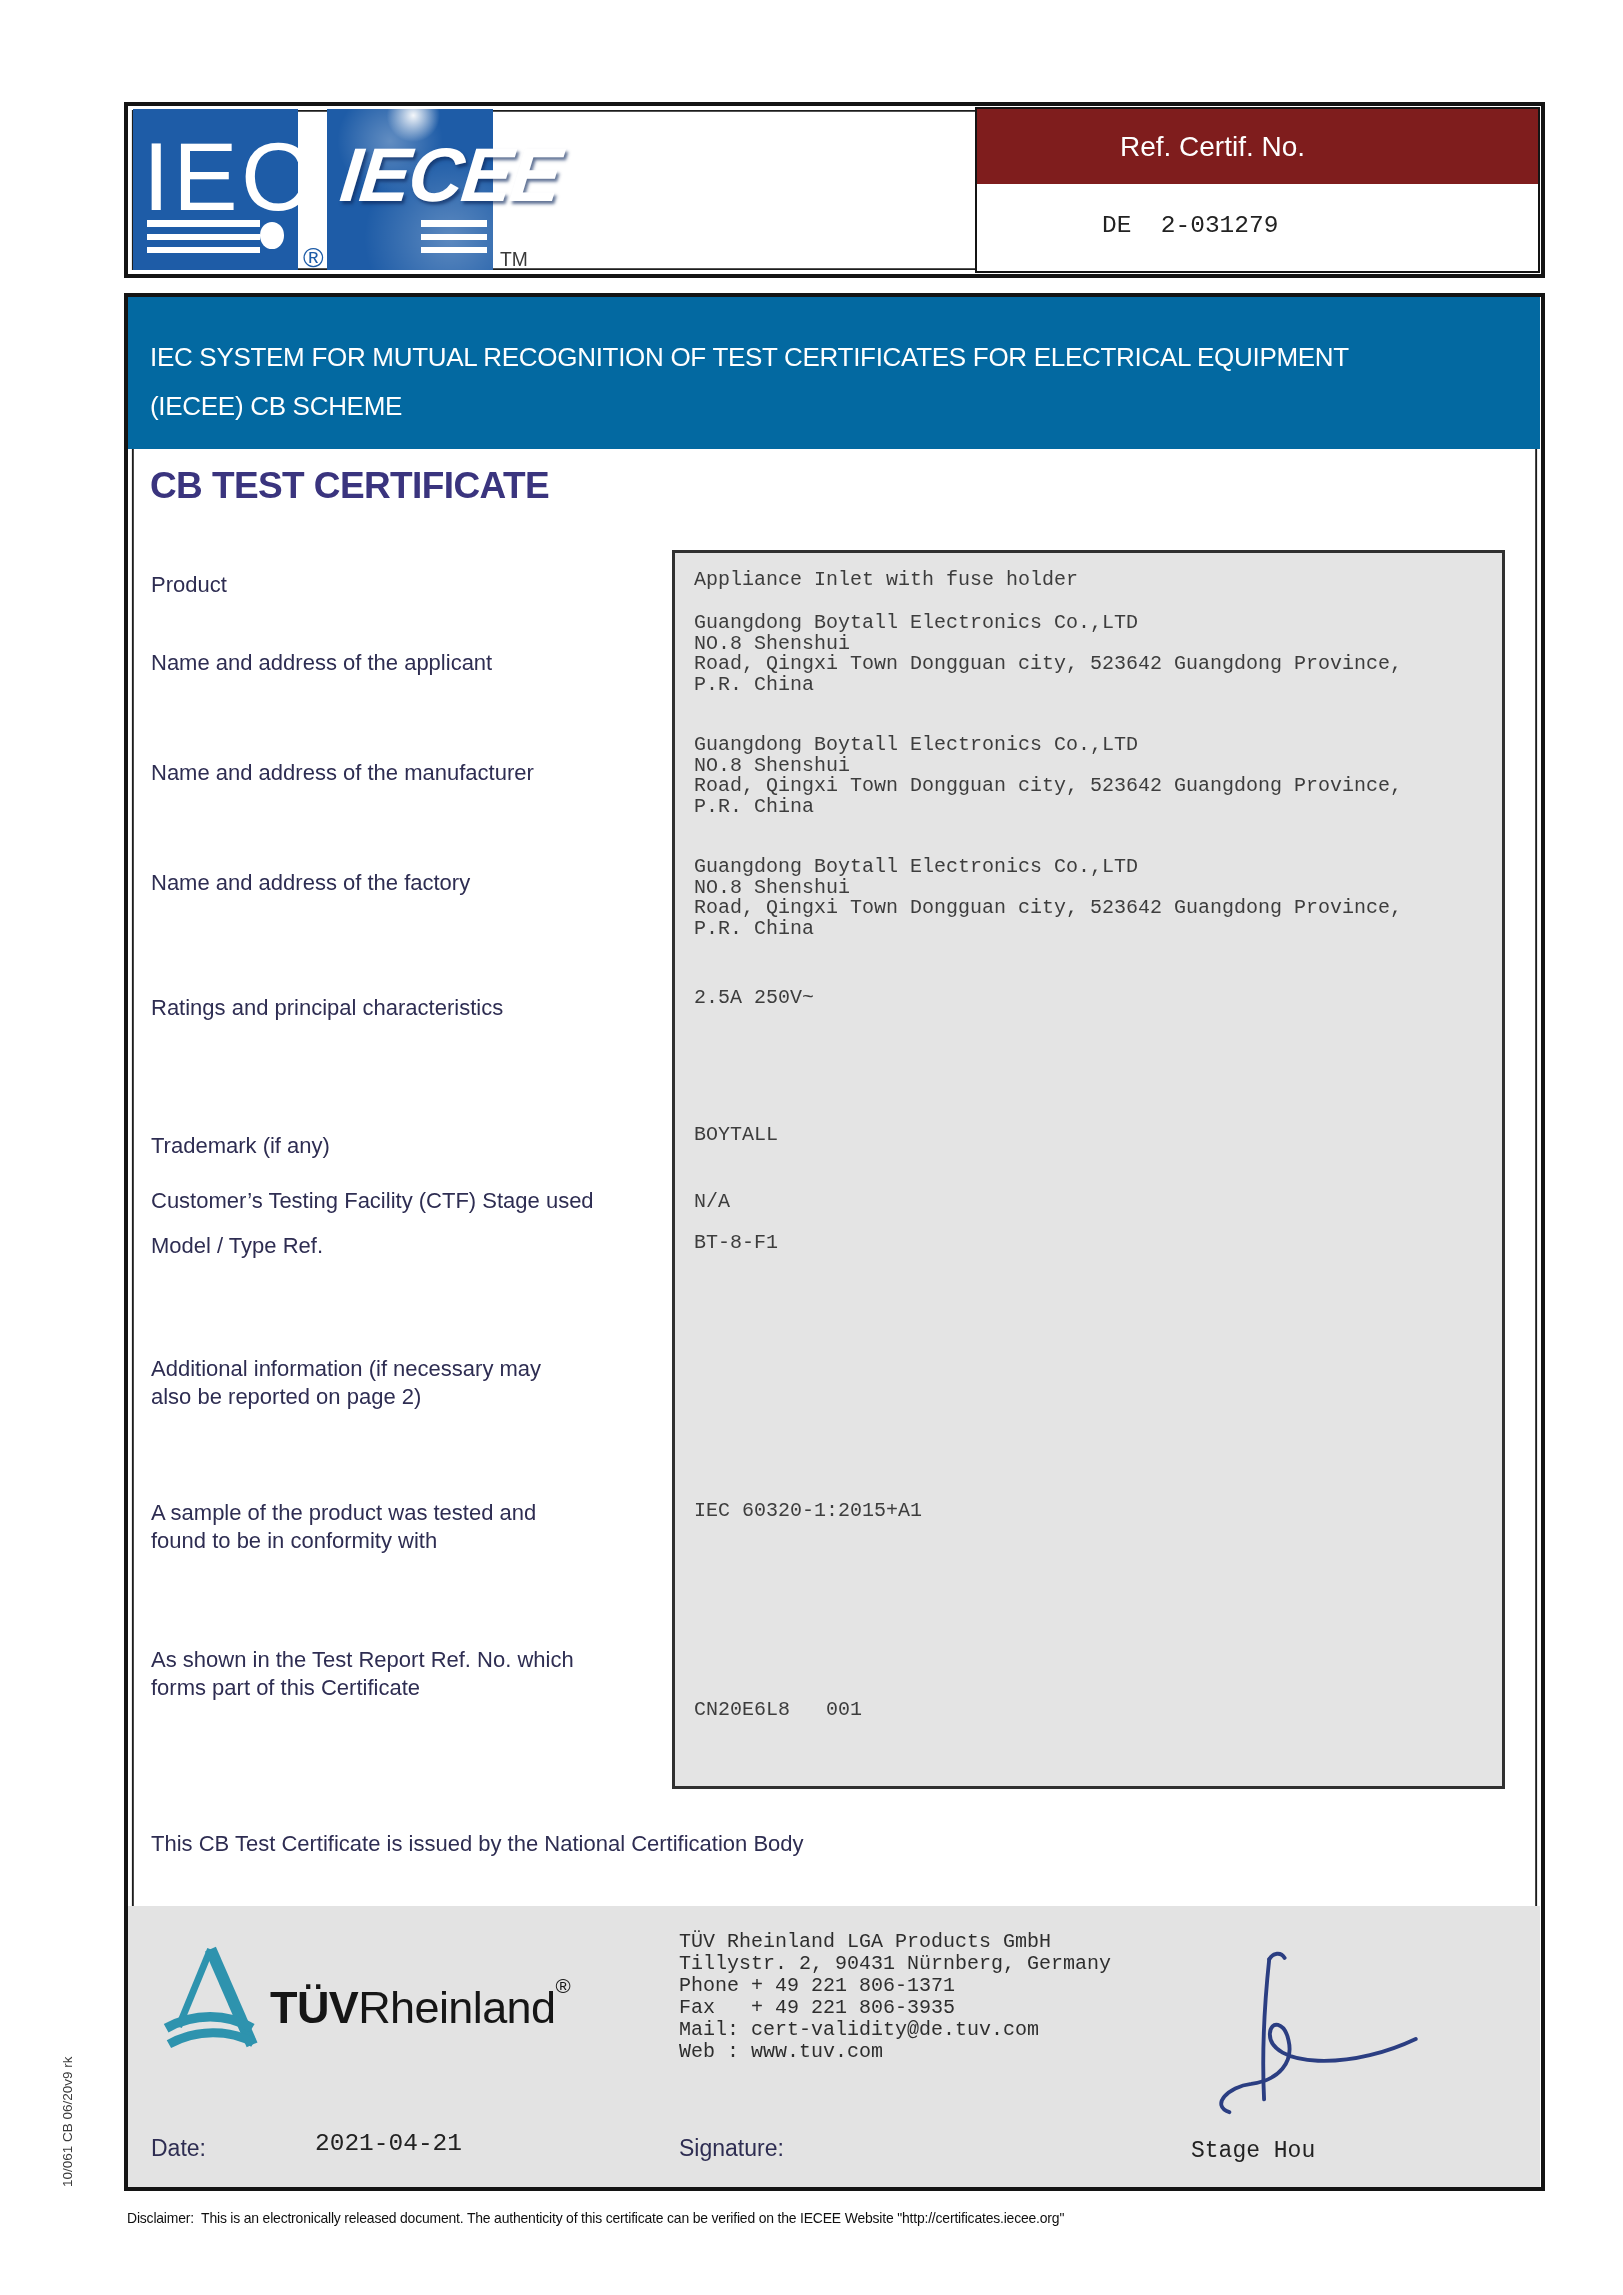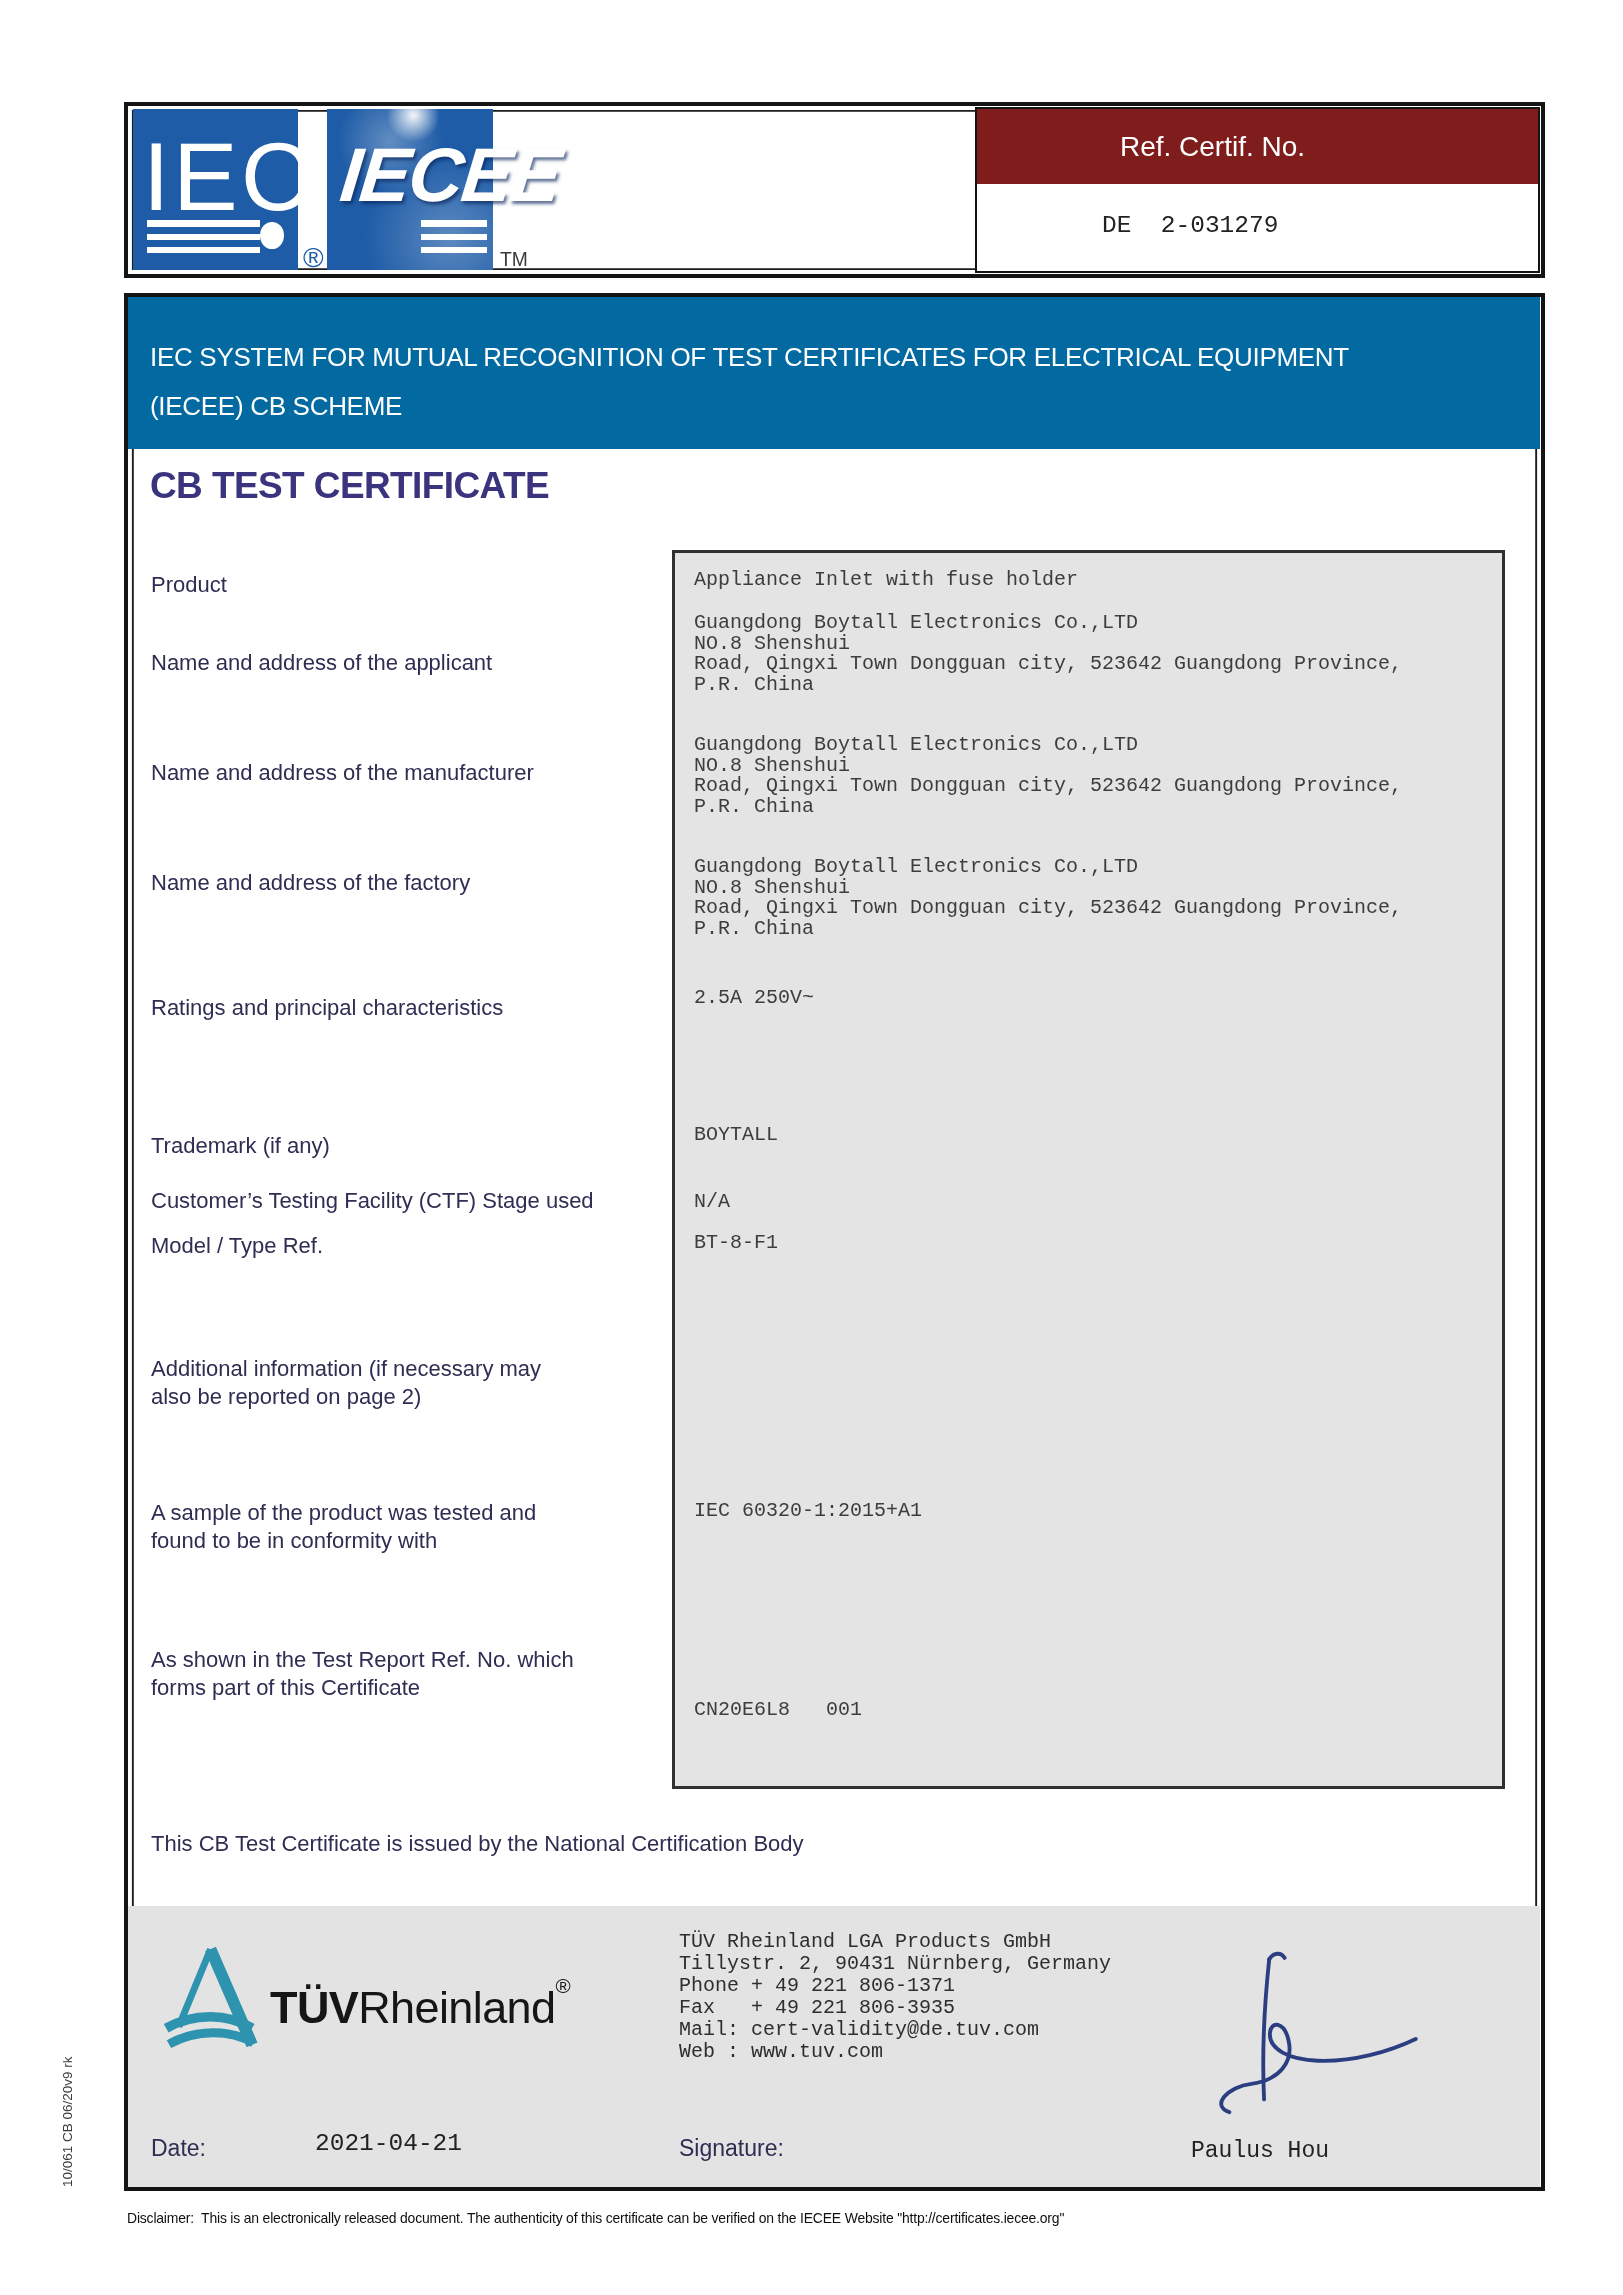--- a/index.html
+++ b/index.html
@@ -226,19 +226,19 @@
     <g stroke="#2B3E82" stroke-width="6" fill="none" stroke-linecap="round">
       <path d="M212 14 C206 70 200 150 204 232"></path>
       <path d="M212 14 C218 4 230 2 236 12"></path>
       <path d="M150 252 C120 242 148 212 184 208 C228 202 250 174 242 140 C236 112 214 108 213 130 C212 154 242 170 288 172 C342 174 398 158 440 138"></path>
     </g>
   </svg>
 
   <div class="foot-lbl" style="left:151px;top:2135px;">Date:</div>
   <div class="foot-mono" style="left:315px;top:2130px;font-size:24.5px;">2021-04-21</div>
   <div class="foot-lbl" style="left:679px;top:2135px;">Signature:</div>
-  <div class="foot-mono" style="left:1191px;top:2138px;font-size:23px;">Paulus Hou</div>
+  <div class="foot-mono" style="left:1191px;top:2138px;font-size:23px;">Stage Hou</div>
 
   <div class="disclaimer">Disclaimer:  This is an electronically released document. The authenticity of this certificate can be verified on the IECEE Website "http://certificates.iecee.org"</div>
   <div class="side-note">10/061 CB 06/20v9 rk</div>
 
 </div>
 
 
 </body></html>

